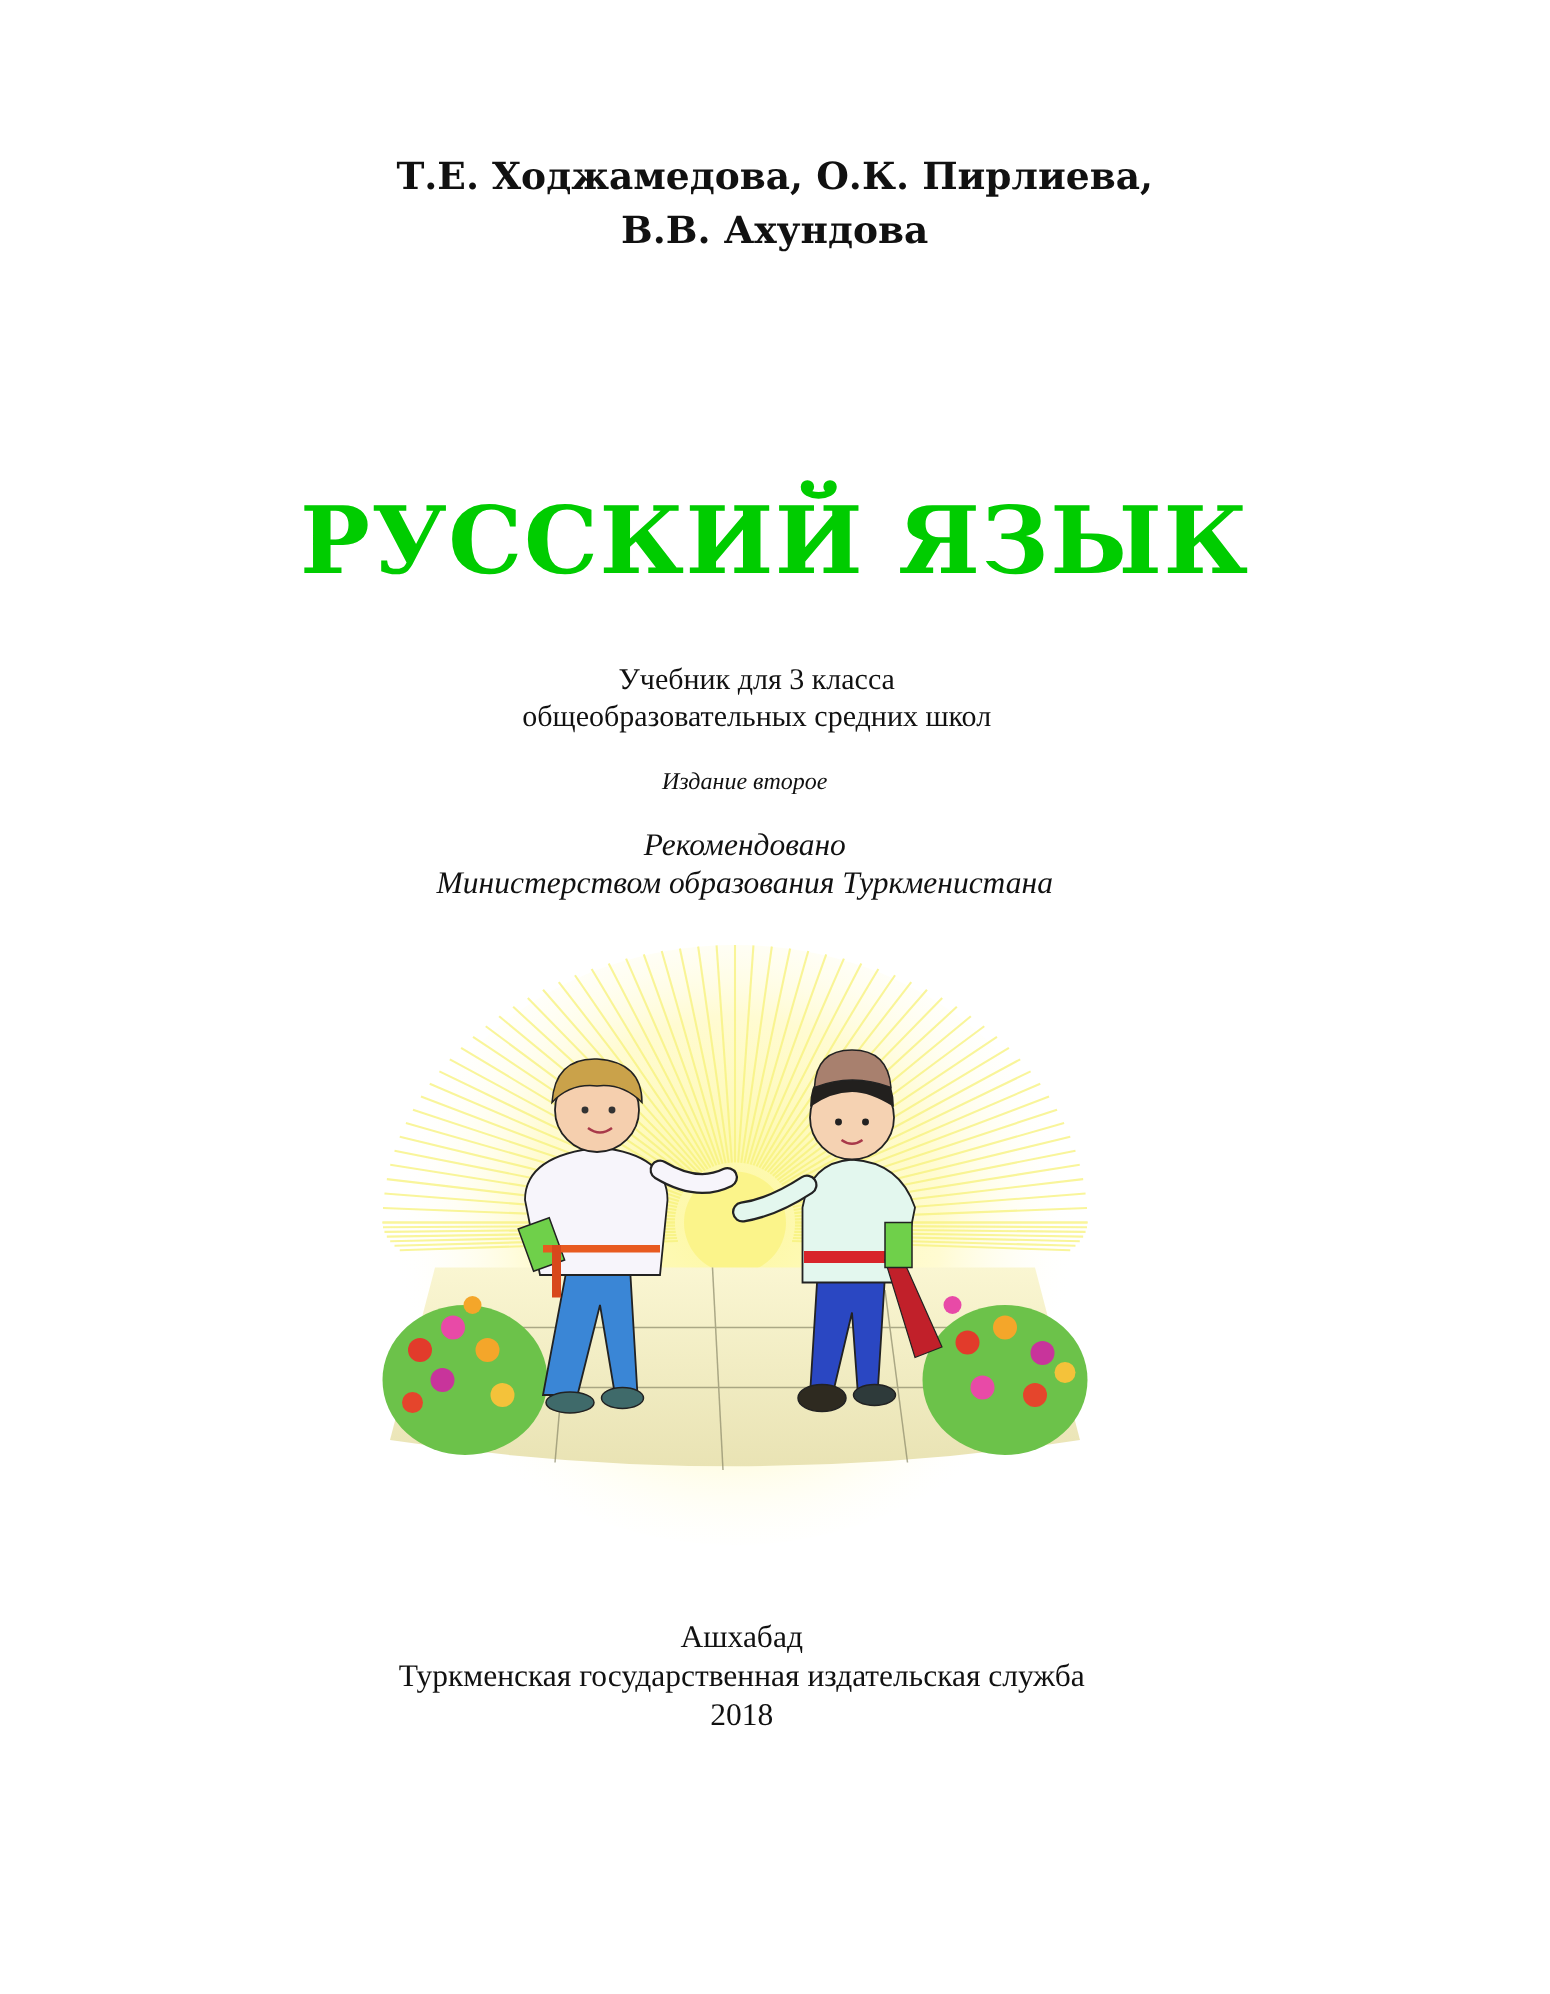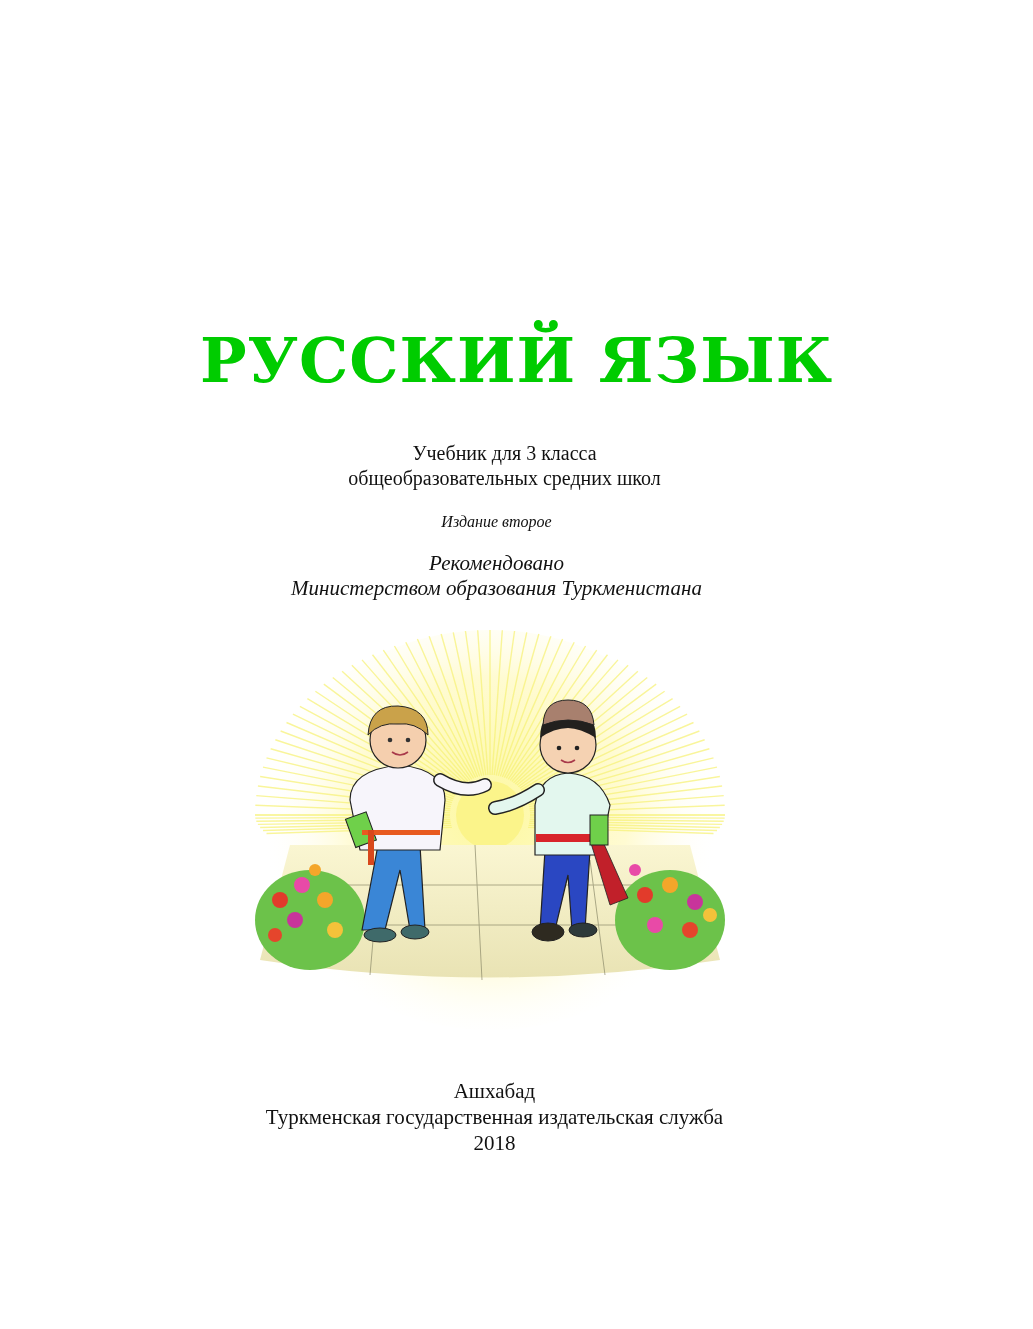--- a/index.html
+++ b/index.html
@@ -11,20 +11,22 @@
   .subtitle { top: 441px; font-family: "Liberation Serif", serif; font-size: 20px; line-height: 25px; left: -12px; }
   .edition { top: 512px; font-family: "Liberation Serif", serif; font-style: italic; font-size: 16px; line-height: 20px; left: -20px; }
   .recommend { top: 551px; font-family: "Liberation Serif", serif; font-style: italic; font-size: 21px; line-height: 25px; left: -20px; }
   .footer { top: 1078px; font-family: "Liberation Serif", serif; font-size: 21px; line-height: 26px; left: -22px; }
   .illustration { position: absolute; left: 250px; top: 630px; width: 480px; height: 420px; }
 </style>
 </head>
 <body>
 
 <div class="abs authors">
+  <div>Т.Е. Ходжамедова, О.К. Пирлиева,</div>
+  <div>В.В. Ахундова</div>
 </div>
 
 <div class="abs title">
   <span id="title-text" style="color: rgb(0, 204, 0);">РУССКИЙ ЯЗЫК</span>
 </div>
 
 <div class="abs subtitle">
   <div>Учебник для 3 класса</div>
   <div>общеобразовательных средних школ</div>
 </div>

